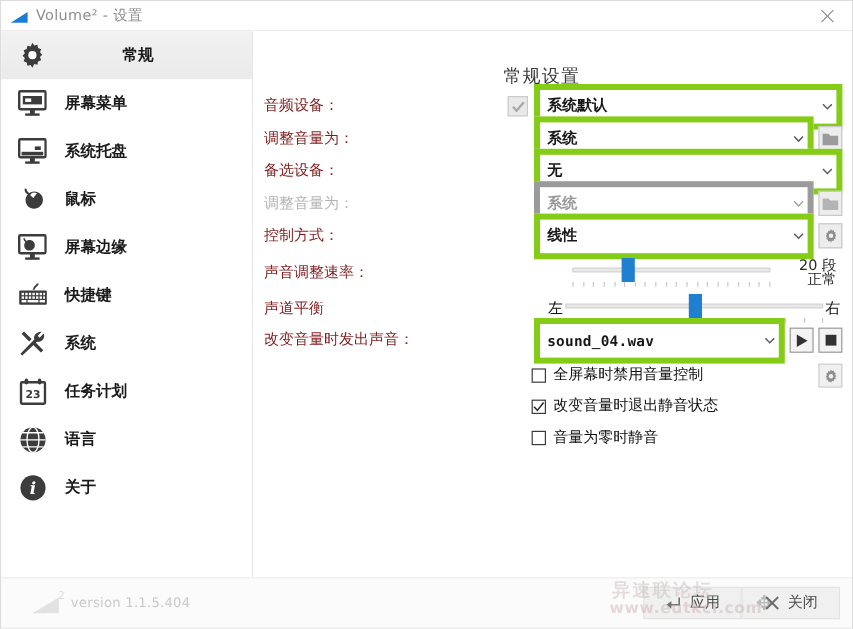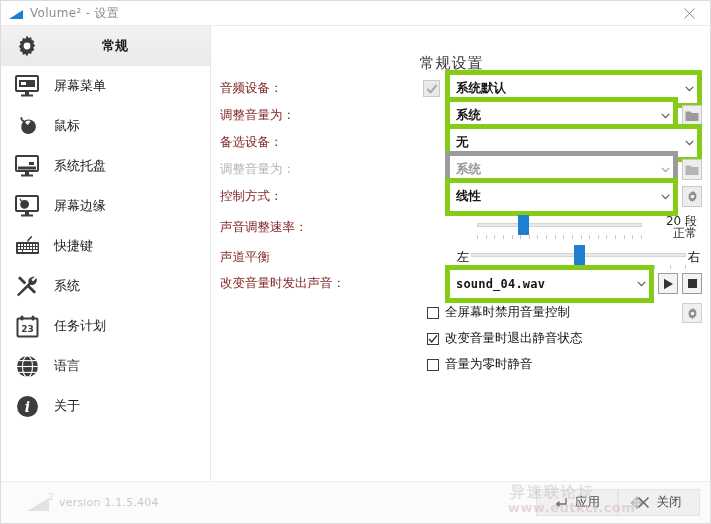--- a/index.html
+++ b/index.html
@@ -96,21 +96,21 @@
   .nav-ico {
     width: 28px; height: 28px;
     display: flex; align-items: center; justify-content: center;
     margin-right: 13px;
     flex: none;
   }
   .nav-ico svg { display: block; }
   .nav-label {
     font-size: 13px;
     color: #1a1a1a;
-    font-weight: normal;
+    font-weight: bold;
     white-space: nowrap;
   }
   .nav-item.selected .nav-label { font-weight: bold; }
 
   
   .main {
     flex: 1;
     position: relative;
     background: #fff;
     padding: 0;
@@ -268,21 +268,21 @@
     font-size: 12.5px;
     color: #111;
     flex: none;
     width: 16px;
     text-align: center;
   }
 
   
   .checks {
     position: absolute;
-    left: 216px;
+    left: 232px;
     top: 276px;
   }
   .cbrow {
     display: flex;
     align-items: center;
     height: 21px;
     margin-bottom: 5px;
     cursor: pointer;
   }
   .cbox {
@@ -447,40 +447,40 @@
             <rect x="6" y="7" width="5" height="3" fill="#ffffff"></rect>
             <rect x="10" y="16" width="4" height="4" fill="#3c3c3c"></rect>
             <rect x="6" y="19.5" width="12" height="2" fill="#3c3c3c"></rect>
           </svg>
         </span>
         <span class="nav-label">屏幕菜单</span>
       </div>
 
       <div class="nav-item">
         <span class="nav-ico">
-          <svg width="24" height="24" viewBox="0 0 24 24">
-            <path fill="#3c3c3c" d="M13.5 5.5c4.2 0 7.3 3 7.3 7 0 4.2-3.3 7.4-7.5 7.4-4 0-7-3-7-7 0-4.1 3.1-7.4 7.2-7.4z"></path>
-            <path fill="none" stroke="#3c3c3c" stroke-width="1.7" d="M9 7.5C7 6.5 6 5 6.5 3.3"></path>
-            <path fill="#ffffff" d="M13.2 6.4c1 0 1.9.2 2.6.6l-3 4.1-2.6-2.4c.8-1.4 1.8-2.3 3-2.3z"></path>
-          </svg>
-        </span>
-        <span class="nav-label">鼠标</span>
-      </div>
-
-      <div class="nav-item">
-        <span class="nav-ico">
           <svg width="24" height="22" viewBox="0 0 24 22">
             <rect x="1" y="1" width="22" height="15" rx="1" fill="none" stroke="#3c3c3c" stroke-width="2"></rect>
             <rect x="3" y="11.5" width="18" height="3" fill="#3c3c3c"></rect>
             <rect x="14" y="7" width="5" height="3" fill="#3c3c3c"></rect>
             <rect x="10" y="16" width="4" height="4" fill="#3c3c3c"></rect>
             <rect x="6" y="19.5" width="12" height="2" fill="#3c3c3c"></rect>
           </svg>
         </span>
         <span class="nav-label">系统托盘</span>
+      </div>
+
+      <div class="nav-item">
+        <span class="nav-ico">
+          <svg width="24" height="24" viewBox="0 0 24 24">
+            <path fill="#3c3c3c" d="M13.5 5.5c4.2 0 7.3 3 7.3 7 0 4.2-3.3 7.4-7.5 7.4-4 0-7-3-7-7 0-4.1 3.1-7.4 7.2-7.4z"></path>
+            <path fill="none" stroke="#3c3c3c" stroke-width="1.7" d="M9 7.5C7 6.5 6 5 6.5 3.3"></path>
+            <path fill="#ffffff" d="M13.2 6.4c1 0 1.9.2 2.6.6l-3 4.1-2.6-2.4c.8-1.4 1.8-2.3 3-2.3z"></path>
+          </svg>
+        </span>
+        <span class="nav-label">鼠标</span>
       </div>
 
       <div class="nav-item">
         <span class="nav-ico">
           <svg width="24" height="22" viewBox="0 0 24 22">
             <rect x="1" y="1" width="22" height="15" rx="1" fill="none" stroke="#3c3c3c" stroke-width="2"></rect>
             <path fill="#3c3c3c" d="M9.5 5c2.6 0 4.5 1.8 4.5 4.3 0 2.6-2 4.5-4.6 4.5-2.4 0-4.2-1.8-4.2-4.3C5.2 6.9 7 5 9.5 5z"></path>
             <path fill="none" stroke="#3c3c3c" stroke-width="1.3" d="M6.8 6.2C5.5 5.5 5 4.6 5.3 3.6"></path>
             <rect x="10" y="16" width="4" height="4" fill="#3c3c3c"></rect>
             <rect x="6" y="19.5" width="12" height="2" fill="#3c3c3c"></rect>

